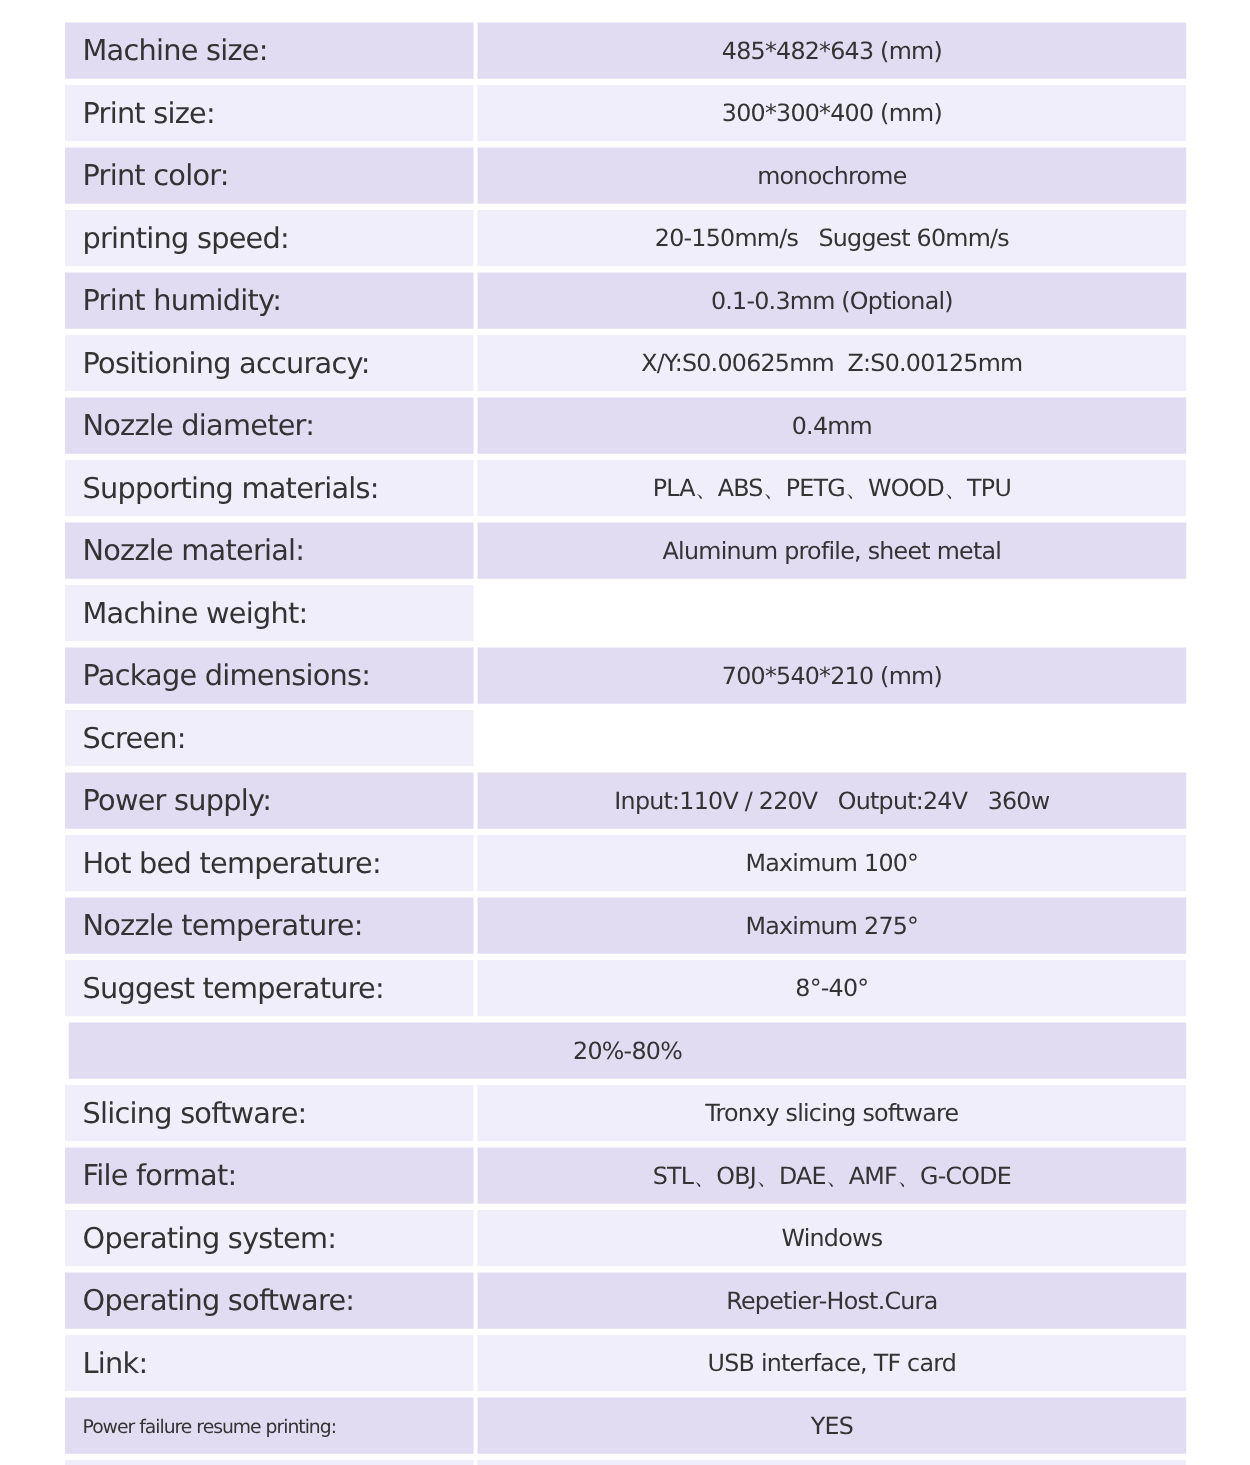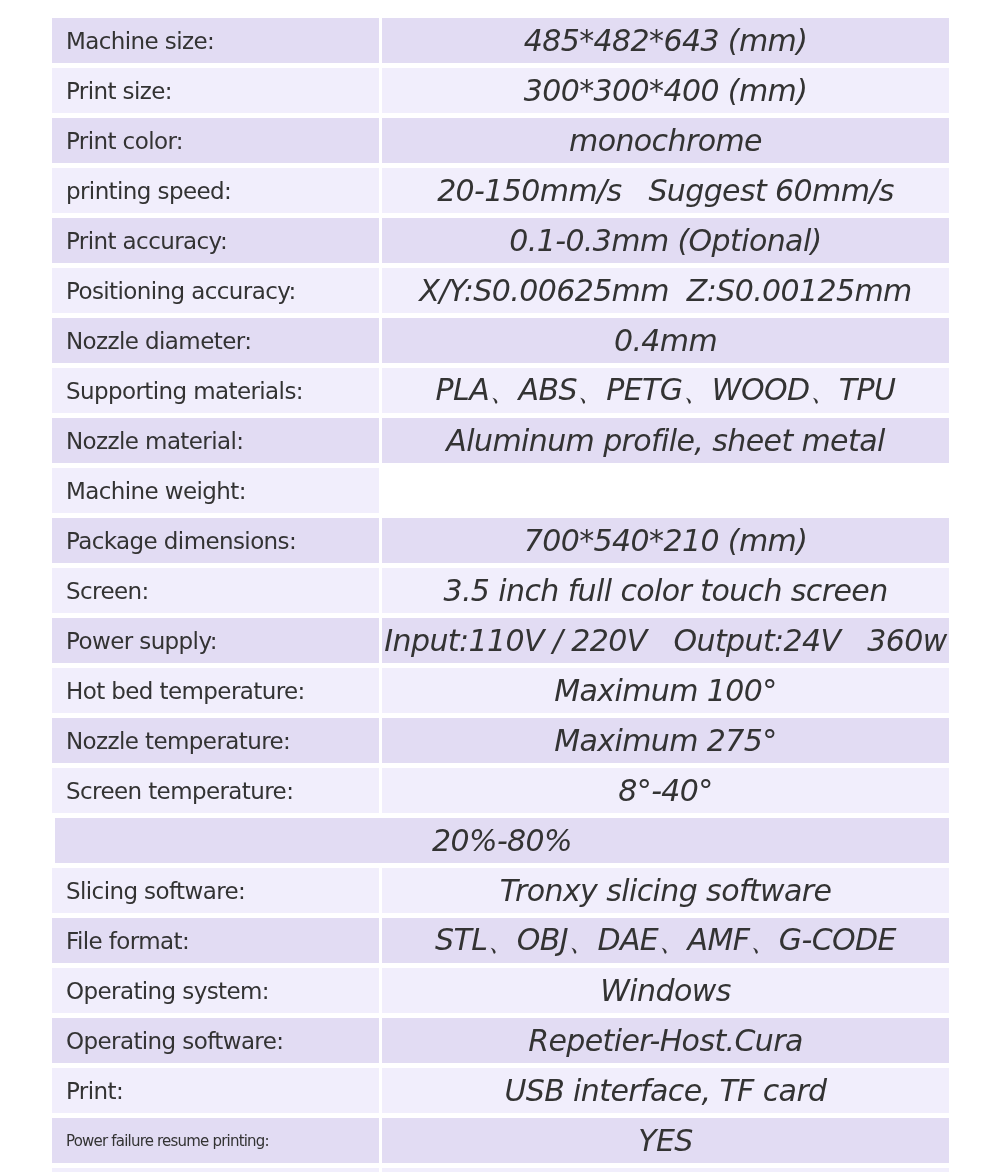--- a/index.html
+++ b/index.html
@@ -1,21 +1,21 @@
 <!DOCTYPE html>
 <html><head>
 <meta charset="utf-8">
 <style>
   html, body { margin:0; padding:0; background:#ffffff; }
   body { width:1000px; height:1172px; position:relative; font-family:"DejaVu Sans","Liberation Sans",sans-serif; color:#333333; }
   .spec-table { position:absolute; left:52px; top:18px; width:897px; }
   .row { display:flex; height:45px; margin-bottom:5px; }
   .row .label { width:313px; padding-left:14px; display:flex; align-items:center; font-size:23px; letter-spacing:-0.6px; white-space:nowrap; overflow:hidden; }
   .row .gap { width:3px; background:#ffffff; }
-  .row .value { flex:1; display:flex; align-items:center; justify-content:center; font-size:30px; letter-spacing:-0.6px; white-space:pre;font-style:italic; }
+  .row .value { flex:1; display:flex; align-items:center; justify-content:center; font-size:19px; letter-spacing:-0.6px; white-space:pre; }
   .row.odd .label, .row.odd .value { background:#e2dcf3; }
   .row.even .label, .row.even .value { background:#f1eefc; }
   .row .label.small { font-size:15px; letter-spacing:-0.8px; }
 </style>
 </head>
 <body>
 
 <div class="spec-table">
   <div class="row odd">
     <div class="label">Machine size:</div>
@@ -31,21 +31,21 @@
     <div class="label">Print color:</div>
       <div class="gap"></div>
     <div class="value">monochrome</div>
   </div>
   <div class="row even">
     <div class="label">printing speed:</div>
       <div class="gap"></div>
     <div class="value">20-150mm/s   Suggest 60mm/s</div>
   </div>
   <div class="row odd">
-    <div class="label">Print accuracy:</div>
+    <div class="label">Print humidity:</div>
       <div class="gap"></div>
     <div class="value">0.1-0.3mm (Optional)</div>
   </div>
   <div class="row even">
     <div class="label">Positioning accuracy:</div>
       <div class="gap"></div>
     <div class="value">X/Y:S0.00625mm  Z:S0.00125mm</div>
   </div>
   <div class="row odd">
     <div class="label">Nozzle diameter:</div>
@@ -67,39 +67,38 @@
       <div class="gap"></div>
   </div>
   <div class="row odd">
     <div class="label">Package dimensions:</div>
       <div class="gap"></div>
     <div class="value">700*540*210 (mm)</div>
   </div>
   <div class="row even">
     <div class="label">Screen:</div>
       <div class="gap"></div>
-    <div class="value">3.5 inch full color touch screen</div>
   </div>
   <div class="row odd">
     <div class="label">Power supply:</div>
       <div class="gap"></div>
     <div class="value">Input:110V / 220V   Output:24V   360w</div>
   </div>
   <div class="row even">
     <div class="label">Hot bed temperature:</div>
       <div class="gap"></div>
     <div class="value">Maximum 100°</div>
   </div>
   <div class="row odd">
     <div class="label">Nozzle temperature:</div>
       <div class="gap"></div>
     <div class="value">Maximum 275°</div>
   </div>
   <div class="row even">
-    <div class="label">Screen temperature:</div>
+    <div class="label">Suggest temperature:</div>
       <div class="gap"></div>
     <div class="value">8°-40°</div>
   </div>
   <div class="row odd">
       <div class="gap"></div>
     <div class="value">20%-80%</div>
   </div>
   <div class="row even">
     <div class="label">Slicing software:</div>
       <div class="gap"></div>
@@ -114,21 +113,21 @@
     <div class="label">Operating system:</div>
       <div class="gap"></div>
     <div class="value">Windows</div>
   </div>
   <div class="row odd">
     <div class="label">Operating software:</div>
       <div class="gap"></div>
     <div class="value">Repetier-Host.Cura</div>
   </div>
   <div class="row even">
-    <div class="label">Print:</div>
+    <div class="label">Link:</div>
       <div class="gap"></div>
     <div class="value">USB interface, TF card</div>
   </div>
   <div class="row odd">
     <div class="label small">Power failure resume printing:</div>
       <div class="gap"></div>
     <div class="value">YES</div>
   </div>
   <div class="row even">
     <div class="label small">Material breakage detection:</div>

